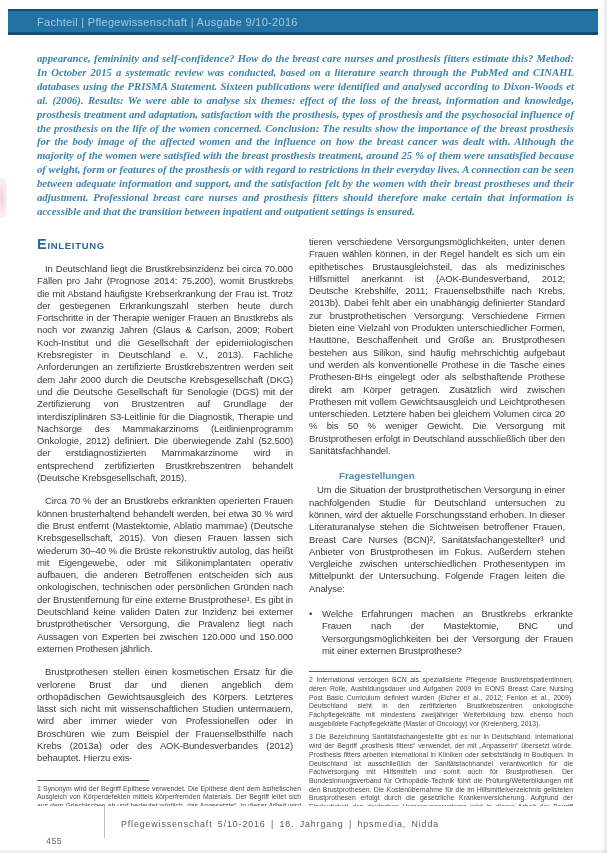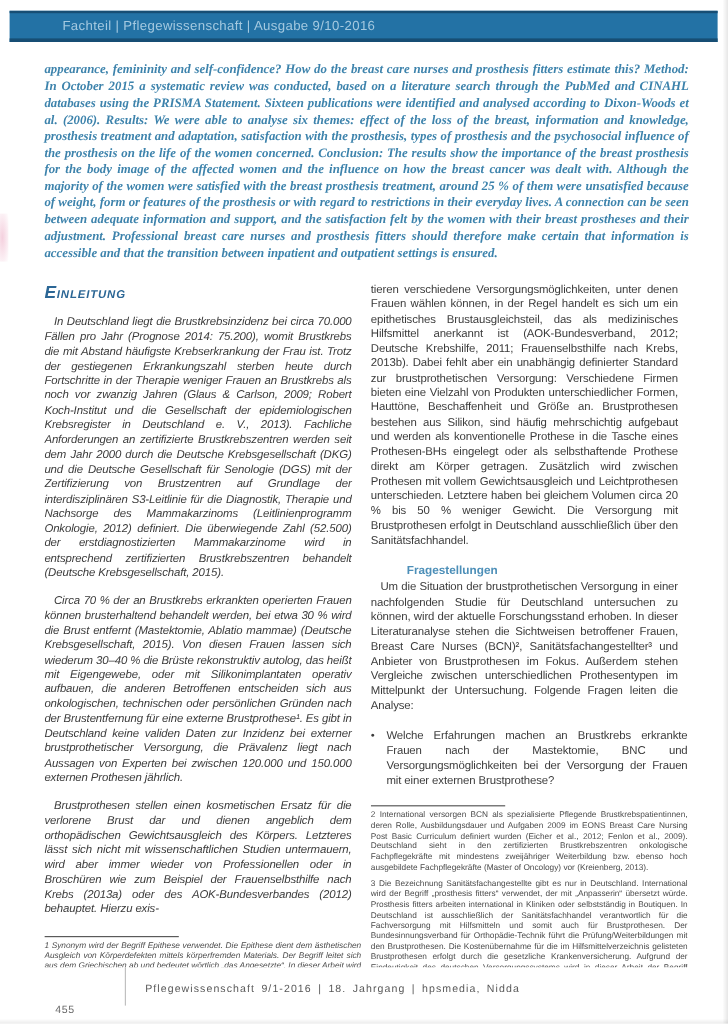--- a/index.html
+++ b/index.html
@@ -25,21 +25,21 @@
   }
   
   .header-bar {
     position: absolute; top: 9px; left: 8px; width: 590px; height: 21px;
     background: #2372a5;
     border-top: 2px solid #174e74;
     border-bottom: 3px solid #174e74;
     display: flex; align-items: center;
   }
   .header-bar .header-text {
-    margin-left: 44px;
+    margin-left: 29px;
     color: #a4c9e0;
     font-size: 11px;
     letter-spacing: 0.3px;
   }
   
   .abstract {
     position: absolute; top: 52px; left: 37px; width: 537px;
     font-family: "Liberation Serif", serif;
     font-style: italic;
     color: #3d83ac;
@@ -48,21 +48,21 @@
     text-align: justify;
     font-weight: bold;
   }
   
   .column {
     position: absolute; top: 236px;
     width: 264px; height: 570px;
     display: flex; flex-direction: column;
     overflow: hidden;
   }
-  .column.left  { left: 37px; font-style: italic;  }
+  .column.left  { left: 37px;  }
   .column.right { left: 309px; }
   .section-title {
     color: #2b6695;
     text-transform: uppercase;
     font-size: 9.5px;
     letter-spacing: 0.7px;
     margin: 0 0 11px 0;
   }
   .section-title::first-letter { font-size: 14.5px; }
   .body-par {
@@ -152,13 +152,13 @@
   </div>
   <div class="footnote-block">
     <div class="footnote-rule"></div>
     <p class="footnote">2 International versorgen BCN als spezialisierte Pflegende Brustkrebspatientinnen, deren Rolle, Ausbildungsdauer und Aufgaben 2009 im EONS Breast Care Nursing Post Basic Curriculum definiert wurden (Eicher et al., 2012; Fenlon et al., 2009). Deutschland sieht in den zertifizierten Brustkrebszentren onkologische Fachpflegekräfte mit mindestens zweijähriger Weiterbildung bzw. ebenso hoch ausgebildete Fachpflegekräfte (Master of Oncology) vor (Kreienberg, 2013).</p>
     <p class="footnote">3 Die Bezeichnung Sanitätsfachangestellte gibt es nur in Deutschland. International wird der Begriff „prosthesis fitters“ verwendet, der mit „Anpasserin“ übersetzt würde. Prosthesis fitters arbeiten international in Kliniken oder selbstständig in Boutiquen. In Deutschland ist ausschließlich der Sanitätsfachhandel verantwortlich für die Fachversorgung mit Hilfsmitteln und somit auch für Brustprothesen. Der Bundesinnungsverband für Orthopädie-Technik führt die Prüfung/Weiterbildungen mit den Brustprothesen. Die Kostenübernahme für die im Hilfsmittelverzeichnis gelisteten Brustprothesen erfolgt durch die gesetzliche Krankenversicherung. Aufgrund der Eindeutigkeit des deutschen Versorgungssystems wird in dieser Arbeit der Begriff Sanitätsfachangestellte verwendet.</p>
   </div>
 </div>
 
 <div class="footer-pagenum">455</div>
 <div class="footer-sep"></div>
-<div class="footer-line">Pflegewissenschaft 9/1-2016 | 18. Jahrgang | hpsmedia, Nidda</div>
+<div class="footer-line">Pflegewissenschaft 5/10-2016 | 18. Jahrgang | hpsmedia, Nidda</div>
 
 </body></html>

